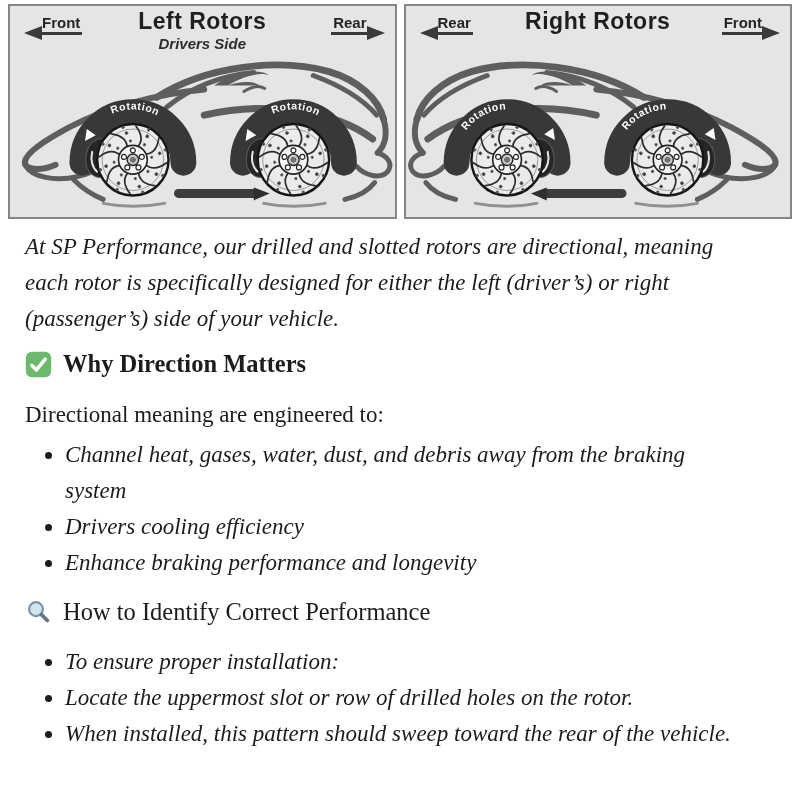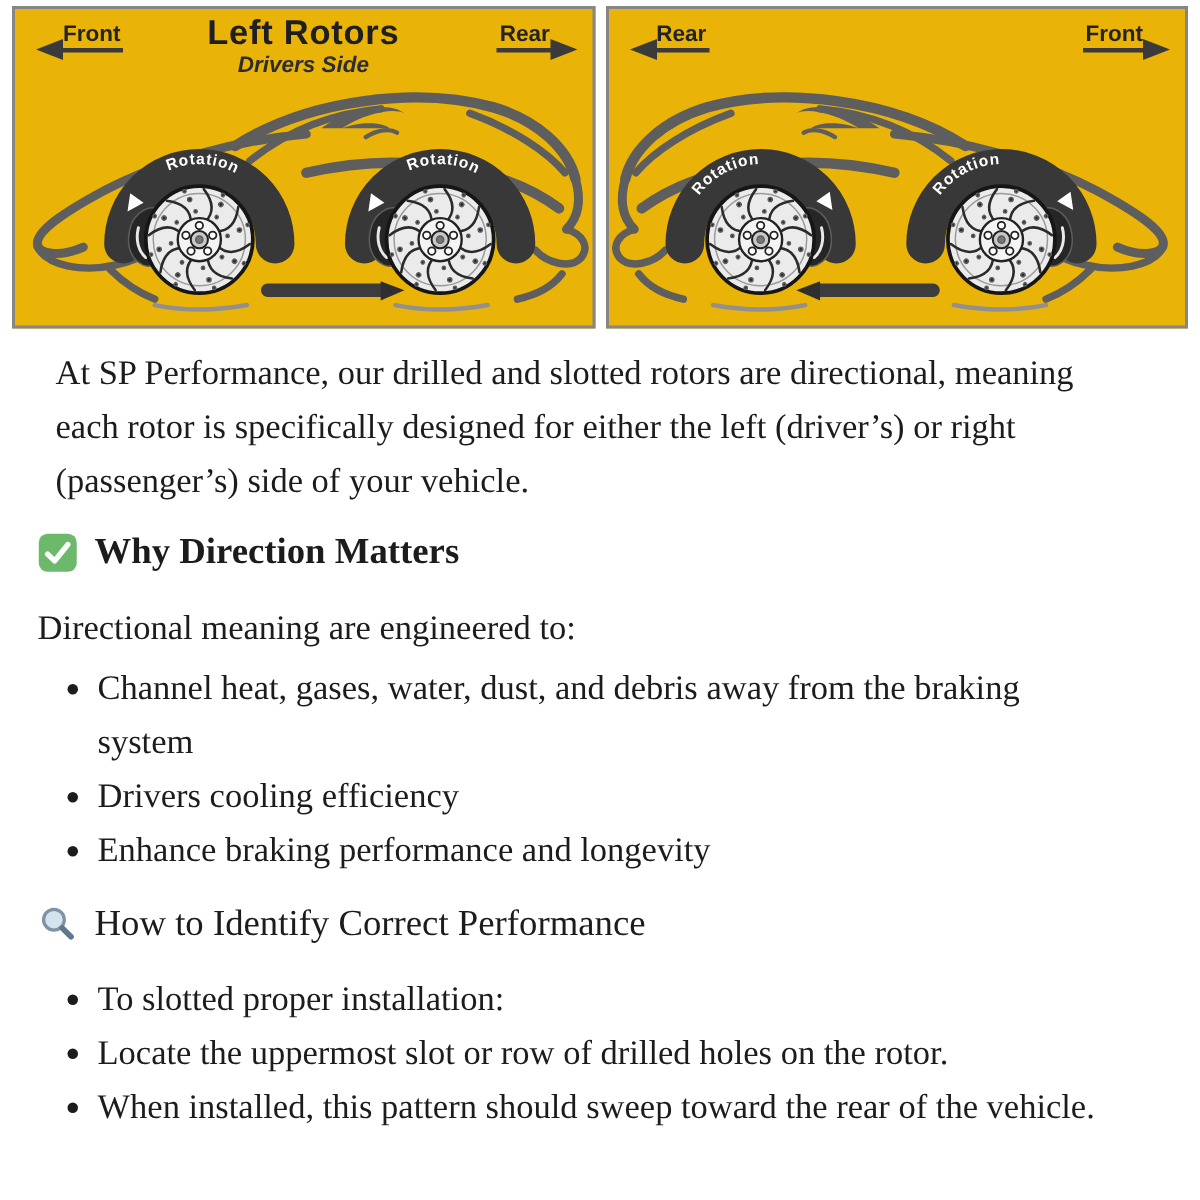--- a/index.html
+++ b/index.html
@@ -1,46 +1,46 @@
 <!DOCTYPE html>
 <html><head>
 <meta charset="utf-8">
 <style>
   html,body{margin:0;padding:0;background:#ffffff;}
   body{width:800px;font-family:"Liberation Serif","DejaVu Serif",serif;color:#1c1c1c;}
 
   
   .diagram{display:flex;gap:7px;margin:4px 8px 0 8px;}
-  .panel{position:relative;flex:1;height:211px;border:2px solid #868686;background:#eab308;overflow:hidden;
+  .panel{position:relative;flex:1;height:211px;border:2px solid #868686;background:#e5e5e5;overflow:hidden;
          font-family:"Liberation Sans","DejaVu Sans",sans-serif;}
   .panel-title{position:absolute;top:2px;left:0;right:0;text-align:center;
                font-size:23px;font-weight:bold;color:#1f1f1f;letter-spacing:0.5px;}
   .panel-subtitle{position:absolute;top:29px;left:0;right:0;text-align:center;
                   font-size:15px;font-weight:bold;font-style:italic;color:#2d2d2d;}
   .dir-label{position:absolute;top:8px;display:flex;align-items:flex-end;}
   .dir-label .txt{font-size:15px;font-weight:bold;color:#242424;
                   border-bottom:3px solid #3a3a3a;padding:0 2px 1px 2px;line-height:17px;}
   .tri{width:0;height:0;border-top:7px solid transparent;border-bottom:7px solid transparent;margin-bottom:-5px;}
   .tri-left{border-right:18px solid #3a3a3a;margin-right:-2px;}
   .tri-right{border-left:18px solid #3a3a3a;margin-left:-2px;}
   .pos-left{left:14px;}
   .pos-right{right:10px;}
   .car-svg{position:absolute;left:0;top:47px;width:100%;height:164px;}
 
   
   .content{margin:10px 0 0 25px;width:724px;font-size:23px;line-height:36px;}
-  .intro{margin:12px;}
+  .intro{margin:0;font-style:italic;}
   .sec-head{display:flex;align-items:center;gap:11px;font-size:24.5px;line-height:34px;margin:10px 0 0;}
   .sec-head .icon{flex:0 0 auto;display:inline-flex;}
   .sec-head.bold span.t{font-weight:bold;}
   .sec-head.normal span.t{font-weight:normal;}
   .lead{margin:16px 0 0;}
   ul{margin:4px 0 0;padding-left:40px;}
   ul.second{margin-top:15px;}
-  li{line-height:36px;}
+  li{line-height:36px;font-style:italic;}
   .sec-head.normal{margin-top:14px;}
 </style>
 </head>
 <body>
 
 <div class="diagram">
 
   <div class="panel">
     <div class="dir-label pos-left">
       <span class="tri tri-left"></span>
@@ -119,20 +119,21 @@
       <use href="#arrowG" transform="translate(82,79) rotate(125)" fill="#ffffff"></use>
       <use href="#arrowG" transform="translate(244,79) rotate(125)" fill="#ffffff"></use>
     </svg>
   </div>
 
   <div class="panel">
     <div class="dir-label pos-left">
       <span class="tri tri-left"></span>
       <span class="txt">Rear</span>
     </div>
+    <div class="panel-title">Right Rotors</div>
     <div class="dir-label pos-right">
       <span class="txt">Front</span>
       <span class="tri tri-right"></span>
     </div>
 
     <svg class="car-svg" viewBox="0 0 388 164">
       <defs>
         <path id="rotPathC" d="M 54,90 A 51 51 0 0 1 138,71"></path>
         <path id="rotPathD" d="M 216,90 A 51 51 0 0 1 300,71"></path>
       </defs>
@@ -173,18 +174,18 @@
     <span class="icon">
       <svg width="27" height="27" viewBox="0 0 32 32">
         <circle cx="13" cy="12" r="8.2" fill="#d4e4ef" stroke="#7e93a4" stroke-width="2.6"></circle>
         <line x1="19.5" y1="18.5" x2="26.5" y2="25.5" stroke="#62788a" stroke-width="4.5" stroke-linecap="round"></line>
       </svg>
     </span>
     <span class="t">How to Identify Correct Performance</span>
   </h2>
 
   <ul class="second">
-    <li>To slotted proper installation:</li>
+    <li>To ensure proper installation:</li>
     <li>Locate the uppermost slot or row of drilled holes on the rotor.</li>
     <li>When installed, this pattern should sweep toward the rear of the vehicle.</li>
   </ul>
 
 </main>
 
 </body></html>

